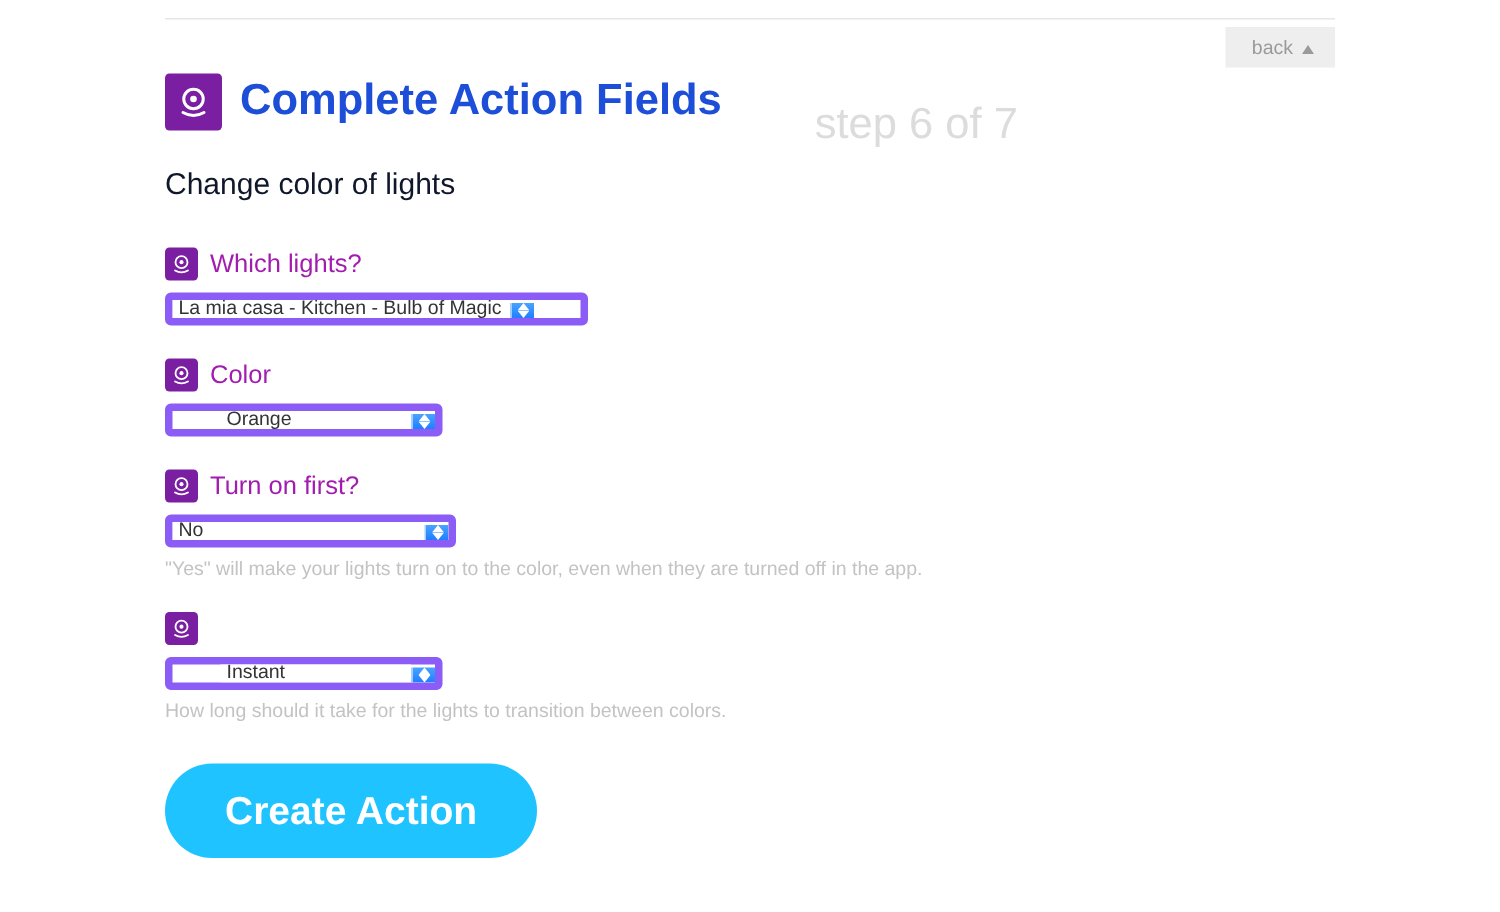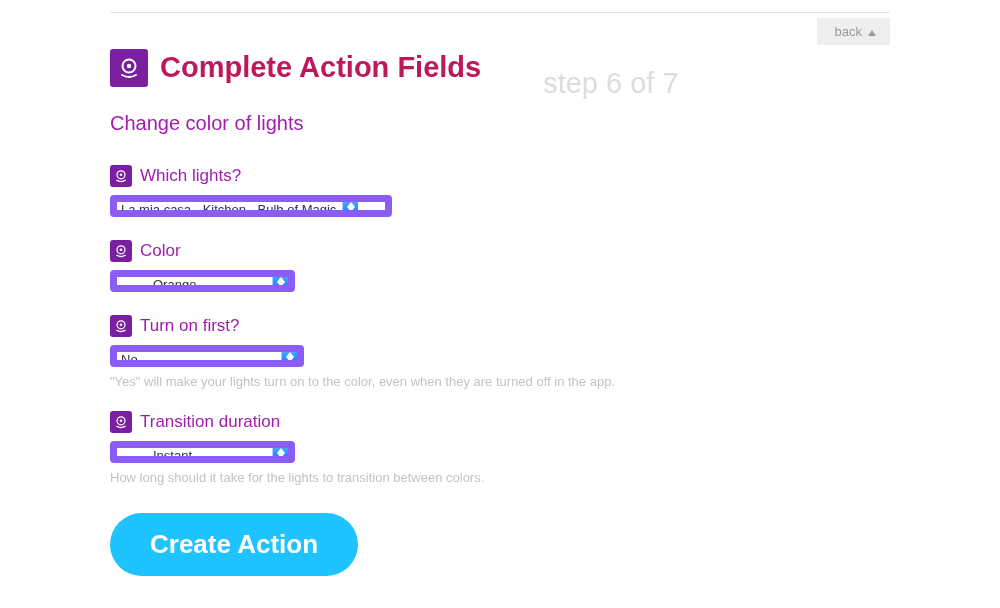--- a/index.html
+++ b/index.html
@@ -44,33 +44,33 @@
       background: #7a1fa2;
       border-radius: 3px;
       display: flex;
       align-items: center;
       justify-content: center;
       flex-shrink: 0;
     }
     .title {
       font-size: 29px;
       font-weight: 700;
-      color: #be185d;
+      color: #1d4ed8;
     }
     .step {
       font-size: 29px;
       font-weight: 400;
       color: #dcdcdc;
       margin-left: 50px;
       margin-top: 32px;
     }
     .subtitle {
       font-size: 20px;
       font-weight: 400;
-      color: #a21caf;
+      color: #0f172a;
       margin-top: 12px;
     }
     .field-block {
       margin-top: 22px;
     }
     .field-block.first {
       margin-top: 30px;
     }
     .field-label-row {
       display: flex;
@@ -88,22 +88,22 @@
       justify-content: center;
       flex-shrink: 0;
     }
     .field-label {
       font-size: 17px;
       font-weight: 400;
       color: #a21caf;
     }
     .select-wrap {
       display: inline-flex;
-      align-items: flex-start;
-      border: 7px solid #8b5cf6;
+      align-items: flex-end;
+      border: 5px solid #8b5cf6;
       border-radius: 4px;
       overflow: hidden;
       height: 22px;
       background: #fff;
     }
     .select-value {
       font-size: 13px;
       color: #333;
       padding: 0 6px 0 4px;
       display: flex;
@@ -252,21 +252,20 @@
   
   <div class="field-block">
     <div class="field-label-row">
       <span class="small-icon">
         <svg width="16" height="16" viewBox="0 0 26 26">
           <circle cx="13" cy="11" r="6.5" fill="none" stroke="#fff" stroke-width="2"></circle>
           <circle cx="13" cy="11" r="2.2" fill="#fff"></circle>
           <path d="M 6 20 Q 13 24 20 20" fill="none" stroke="#fff" stroke-width="2" stroke-linecap="round"></path>
         </svg>
       </span>
-      <span class="field-label">Transition duration</span>
     </div>
     <div class="select-wrap w-med">
       <span class="select-value" style="flex:1">Instant</span>
       <span class="select-arrows">
         <svg width="8" height="5" viewBox="0 0 8 5">
             <polygon points="4,0 8,5 0,5" fill="#fff"></polygon>
           </svg>
         <svg width="8" height="5" viewBox="0 0 8 5">
             <polygon points="0,0 8,0 4,5" fill="#fff"></polygon>
           </svg>

